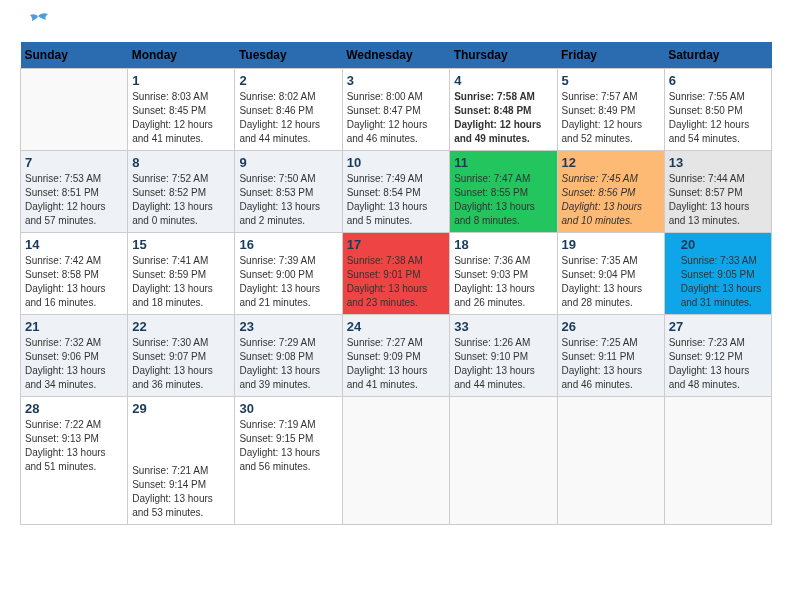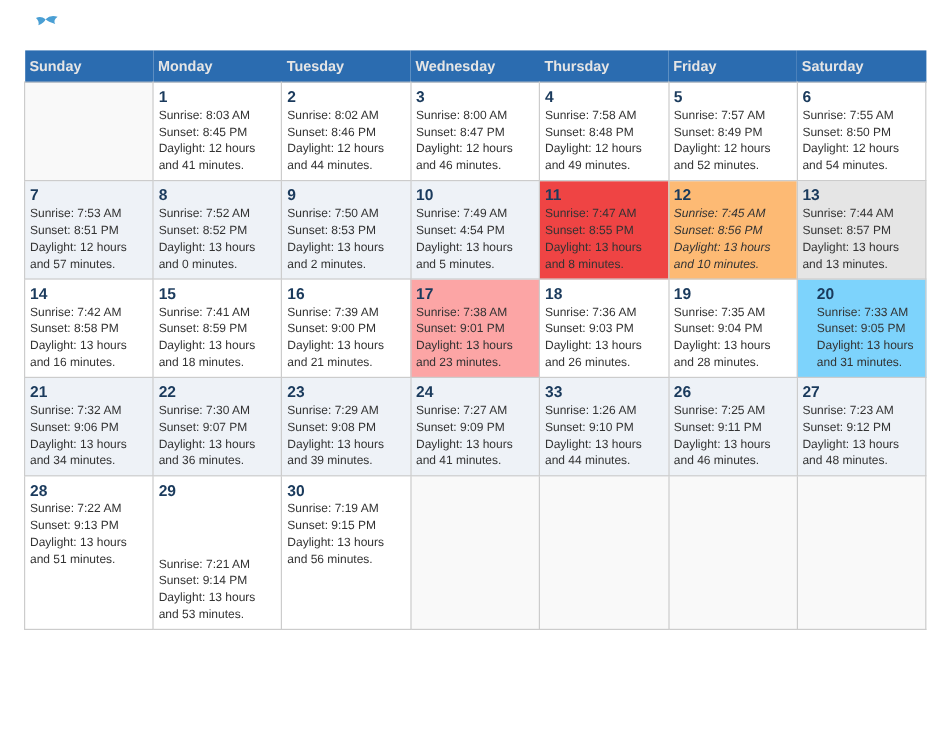--- a/index.html
+++ b/index.html
@@ -42,21 +42,21 @@
       font-size: 15px;
       color: #333;
     }
     table {
       width: 100%;
       border-collapse: collapse;
       font-size: 11px;
     }
     th {
       background-color: #2b6cb0;
-      color: #e5e5e5;
+      color: #000000;
       padding: 6px 4px;
       text-align: left;
       font-size: 12px;
       font-weight: bold;
     }
     td {
       border: 1px solid #ccc;
       vertical-align: top;
       padding: 4px;
       height: 80px;
@@ -139,21 +139,21 @@
         </td>
         <td style="background-color: rgb(255, 255, 255);">
           <span class="day-num">3</span>
           <div class="day-info" style="white-space: pre-line;">Sunrise: 8:00 AM
 Sunset: 8:47 PM
 Daylight: 12 hours
 and 46 minutes.</div>
         </td>
         <td style="background-color: rgb(255, 255, 255);">
           <span class="day-num">4</span>
-          <div class="day-info" style="white-space: pre-line;">Sunrise: 7:58 AM
+          <div class="day-info" style="white-space: pre-line; font-weight: bold;">Sunrise: 7:58 AM
 Sunset: 8:48 PM
 Daylight: 12 hours
 and 49 minutes.</div>
         </td>
         <td style="background-color: rgb(255, 255, 255);">
           <span class="day-num">5</span>
           <div class="day-info" style="white-space: pre-line;">Sunrise: 7:57 AM
 Sunset: 8:49 PM
 Daylight: 12 hours
 and 52 minutes.</div>
@@ -184,25 +184,25 @@
         <td style="background-color: rgb(238, 242, 247);">
           <span class="day-num">9</span>
           <div class="day-info" style="white-space: pre-line;">Sunrise: 7:50 AM
 Sunset: 8:53 PM
 Daylight: 13 hours
 and 2 minutes.</div>
         </td>
         <td style="background-color: rgb(238, 242, 247);">
           <span class="day-num">10</span>
           <div class="day-info" style="white-space: pre-line;">Sunrise: 7:49 AM
-Sunset: 4:54 PM
+Sunset: 8:54 PM
 Daylight: 13 hours
 and 5 minutes.</div>
         </td>
-        <td style="background-color: #ef4444; margin-left: 39px;">
+        <td style="background-color: #22c55e; margin-left: 39px;">
           <span class="day-num">11</span>
           <div class="day-info" style="white-space: pre-line;">Sunrise: 7:47 AM
 Sunset: 8:55 PM
 Daylight: 13 hours
 and 8 minutes.</div>
         </td>
         <td style="background-color: #fdba74;">
           <span class="day-num">12</span>
           <div class="day-info" style="white-space: pre-line; font-style: italic;">Sunrise: 7:45 AM
 Sunset: 8:56 PM
@@ -232,42 +232,42 @@
 Daylight: 13 hours
 and 18 minutes.</div>
         </td>
         <td style="background-color: rgb(255, 255, 255);">
           <span class="day-num">16</span>
           <div class="day-info" style="white-space: pre-line;">Sunrise: 7:39 AM
 Sunset: 9:00 PM
 Daylight: 13 hours
 and 21 minutes.</div>
         </td>
-        <td style="background-color: #fca5a5;">
+        <td style="background-color: #ef4444;">
           <span class="day-num">17</span>
           <div class="day-info" style="white-space: pre-line;">Sunrise: 7:38 AM
 Sunset: 9:01 PM
 Daylight: 13 hours
 and 23 minutes.</div>
         </td>
         <td style="background-color: rgb(255, 255, 255);">
           <span class="day-num">18</span>
           <div class="day-info" style="white-space: pre-line;">Sunrise: 7:36 AM
 Sunset: 9:03 PM
 Daylight: 13 hours
 and 26 minutes.</div>
         </td>
         <td style="background-color: rgb(255, 255, 255); margin-left: 24px;">
           <span class="day-num">19</span>
           <div class="day-info" style="white-space: pre-line;">Sunrise: 7:35 AM
 Sunset: 9:04 PM
 Daylight: 13 hours
 and 28 minutes.</div>
         </td>
-        <td style="background-color: #7dd3fc; padding-left: 16px;">
+        <td style="background-color: #0ea5e9; padding-left: 16px;">
           <span class="day-num">20</span>
           <div class="day-info" style="white-space: pre-line;">Sunrise: 7:33 AM
 Sunset: 9:05 PM
 Daylight: 13 hours
 and 31 minutes.</div>
         </td>
       </tr>
       <tr>
         <td style="background-color: rgb(238, 242, 247);">
           <span class="day-num">21</span>

